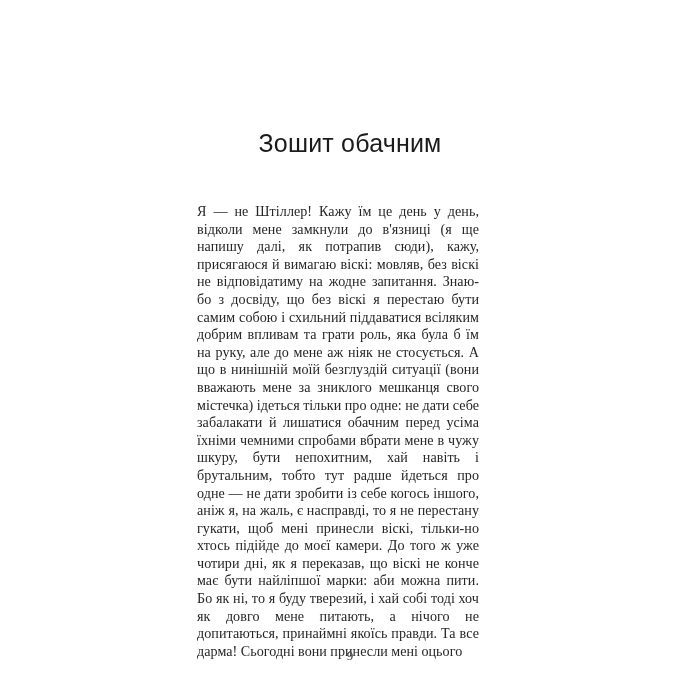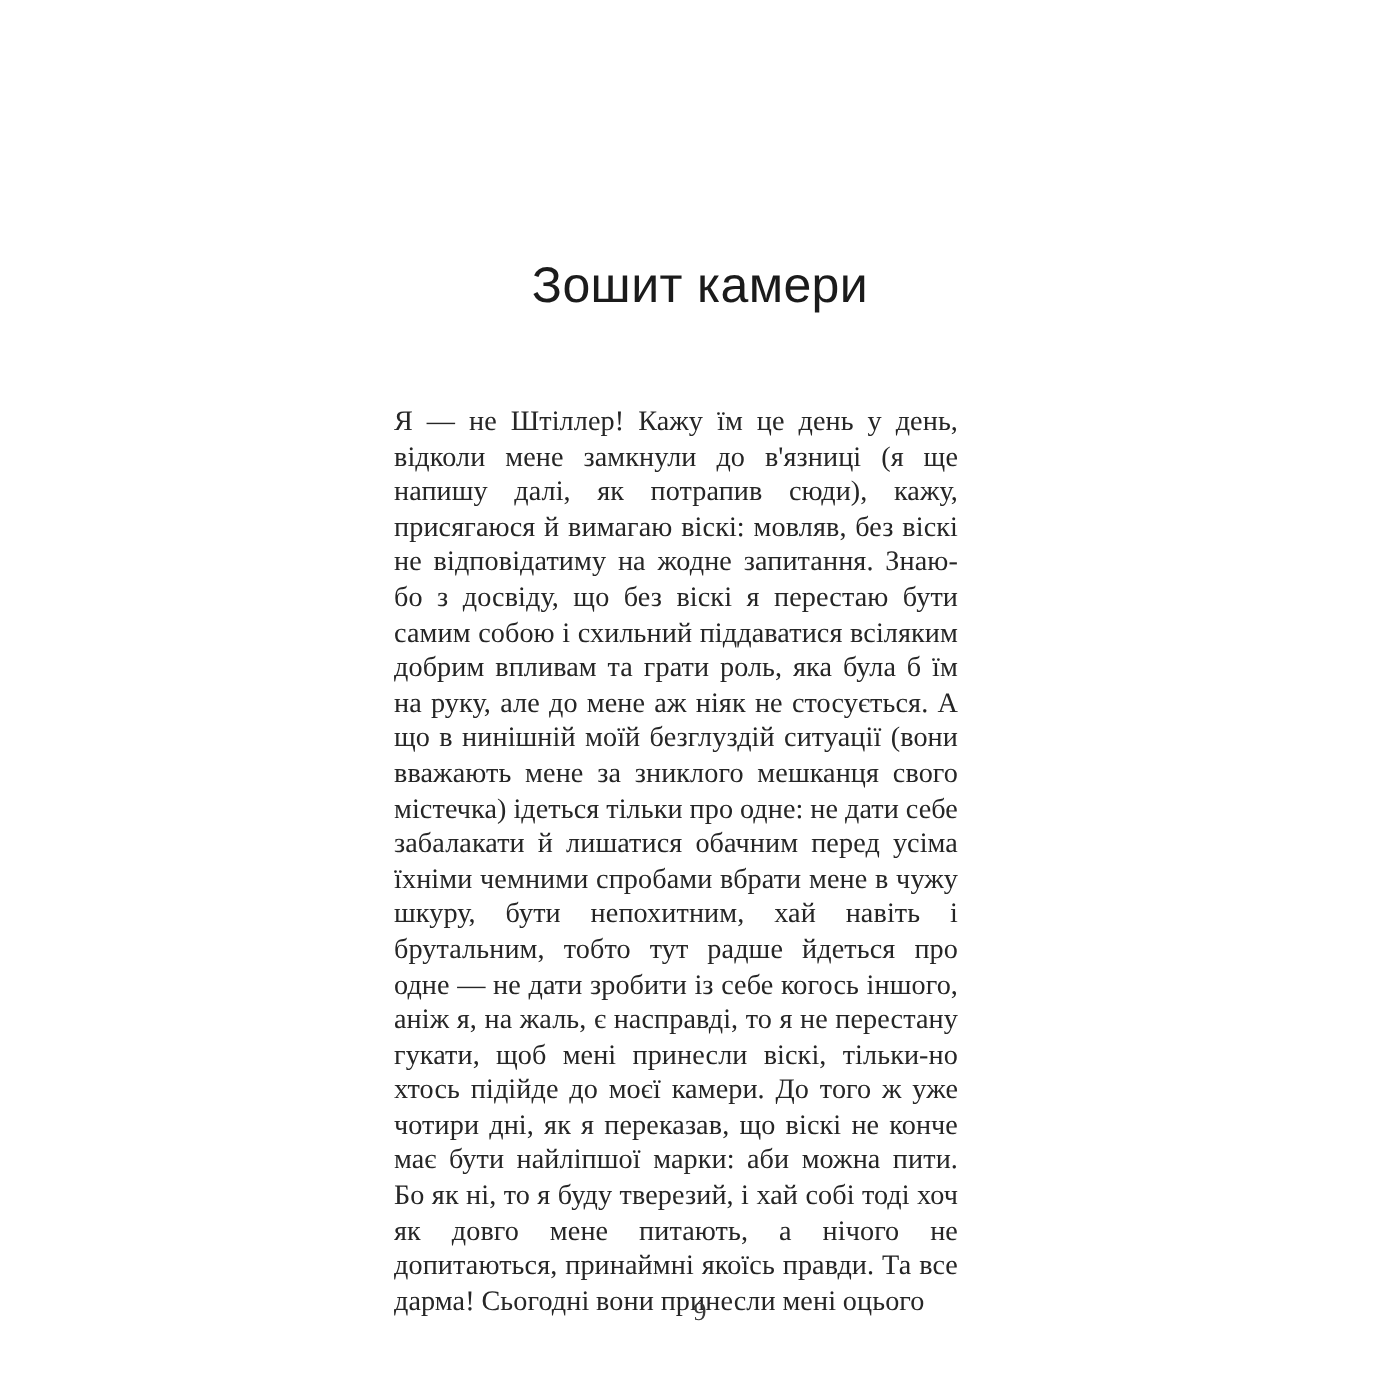--- a/index.html
+++ b/index.html
@@ -71,21 +71,21 @@
     font-size: 13px;
     line-height: 16px;
     color: #3a3a3a;
   }
 </style>
 </head>
 <body>
 
 <div class="page">
 
-  <div class="chapter-title">Зошит камери</div>
+  <div class="chapter-title">Зошит обачним</div>
 
   <div class="text-column">
     <p class="body-paragraph">Я — не Штіллер! Кажу їм це день у день, відколи мене замкнули до в'язниці (я ще напишу далі, як потрапив сюди), кажу, присягаюся й вимагаю віскі: мовляв, без віскі не відповідатиму на жодне запитання. Знаю-бо з досвіду, що без віскі я перестаю бути самим собою і схильний піддаватися всіляким добрим впливам та грати роль, яка була б їм на руку, але до мене аж ніяк не стосується. А що в нинішній моїй безглуздій ситуації (вони вважають мене за зниклого мешканця свого містечка) ідеться тільки про одне: не дати себе забалакати й лишатися обачним перед усіма їхніми чемними спробами вбрати мене в чужу шкуру, бути непохитним, хай навіть і брутальним, тобто тут радше йдеться про одне — не дати зробити із себе когось іншого, аніж я, на жаль, є насправді, то я не перестану гукати, щоб мені принесли віскі, тільки-но хтось підійде до моєї камери. До того ж уже чотири дні, як я переказав, що віскі не конче має бути найліпшої марки: аби можна пити. Бо як ні, то я буду тверезий, і хай собі тоді хоч як довго мене питають, а нічого не допитаються, принаймні якоїсь правди. Та все дарма! Сьогодні вони принесли мені оцього</p>
   </div>
 
   <div class="page-number">9</div>
 
 </div>
 
 </body></html>

